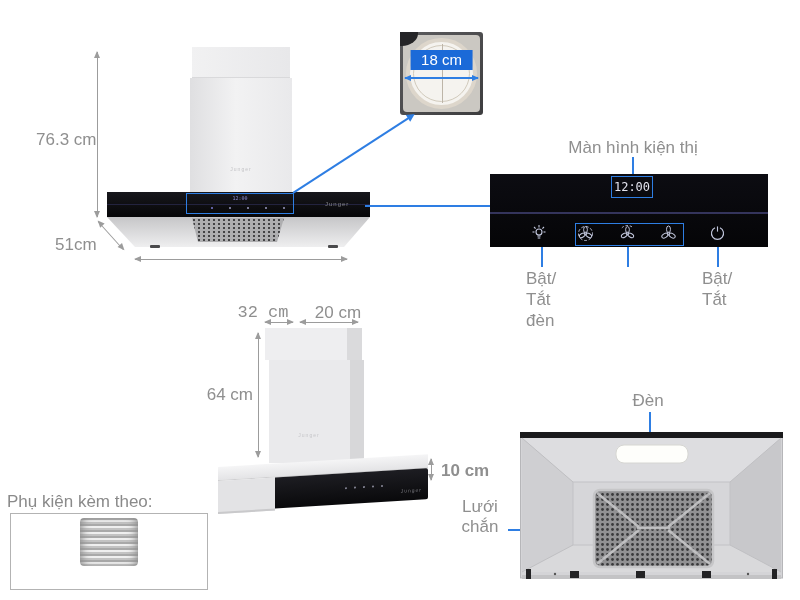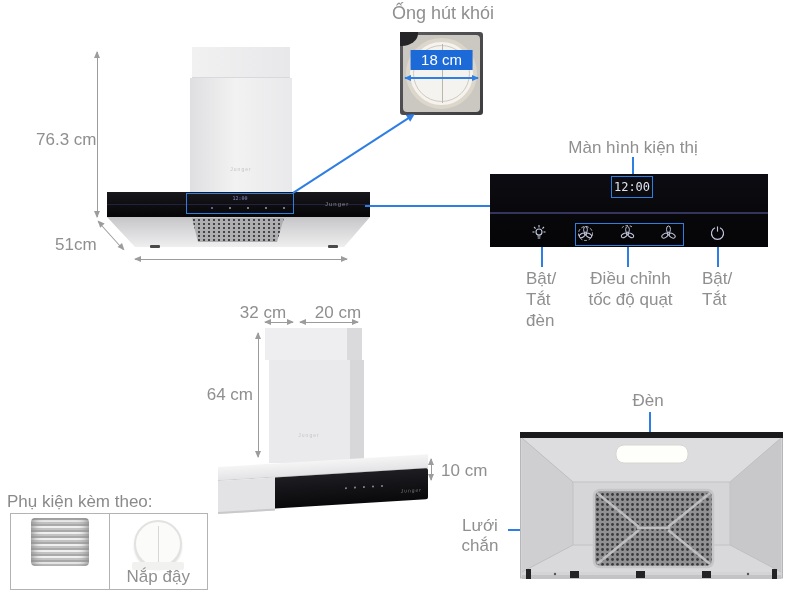--- a/index.html
+++ b/index.html
@@ -73,21 +73,20 @@
   <div class="abs" style="left:107px;top:217px;width:263px;height:31px;background:linear-gradient(to bottom,#c6c6c8,#f0f0f1);clip-path:polygon(0 0,263px 0,237px 30px,28px 30px);">
     <div class="abs" style="left:85px;top:1px;width:92px;height:25px;clip-path:polygon(0 0,92px 0,85px 24px,6px 24px);background-color:#aeaeb0;background-image:radial-gradient(circle at 2px 2px,#434345 1.1px,transparent 1.4px);background-size:5px 4px;"></div>
   </div>
   <div class="abs" style="left:150px;top:245px;width:10px;height:3px;background:#4a4a4c;border-radius:1px;"></div>
   <div class="abs" style="left:328px;top:245px;width:10px;height:3px;background:#4a4a4c;border-radius:1px;"></div>
 
   <div class="arr-h" style="left:98px;top:221px;width:38px;transform:rotate(48deg);transform-origin:left center;"></div>
   <div class="lbl" style="left:55px;top:235px;">51cm</div>
   <div class="arr-h" style="left:135px;top:259px;width:212px;"></div>
 
-  <div class="lbl" style="left:392px;top:3px;font-size:18px;">Ống hút khói</div>
   <div class="abs" style="left:400px;top:32px;width:83px;height:83px;border-radius:3px;background:linear-gradient(135deg,#5c5c5e,#3d3d3f);">
     <div class="abs" style="left:3px;top:3px;right:3px;bottom:3px;border-radius:4px;background:#cbc8c2;"></div>
     <div class="abs" style="left:0;top:0;width:18px;height:14px;background:#252527;border-radius:0 0 90% 0;"></div>
     <div class="abs" style="left:6px;top:6px;width:63px;height:63px;border-radius:50%;background:#f5f3ef;border:4px solid #ddd6cb;">
       <div class="abs" style="left:3px;top:3px;right:3px;bottom:3px;border:1px solid #d1cabc;border-radius:50%;"></div>
       <div class="abs" style="left:50%;top:2px;bottom:2px;width:1px;background:#bdb5a8;"></div>
     </div>
     <div class="arr-h blue" style="left:5px;top:45px;width:73px;border-top-width:2px;"></div>
     <div class="abs" style="left:50%;top:18px;transform:translateX(-50%);background:#1b6ad8;color:#fff;font-size:15px;padding:0 11px;line-height:20px;white-space:nowrap;">18 cm</div>
   </div>
@@ -159,26 +158,24 @@
       </svg>
     </div>
   </div>
 
   <div class="bline" style="left:541px;top:247px;width:1.5px;height:20px;"></div>
   <div class="bline" style="left:627px;top:247px;width:1.5px;height:20px;"></div>
   <div class="bline" style="left:717px;top:247px;width:1.5px;height:20px;"></div>
   <div class="lbl preline" style="left:526px;top:268px;line-height:21px;">Bật/
 Tắt
 đèn</div>
-  <div class="lbl preline center" style="left:573px;top:268px;width:115px;line-height:21px;">Điều chỉnh
-tốc độ quạt</div>
   <div class="lbl preline" style="left:702px;top:268px;line-height:21px;">Bật/
 Tắt</div>
 
-  <div class="lbl center" style="left:237px;top:303px;width:52px;">32 cm</div>
+  <div class="lbl center" style="left:237px;top:303px;width:52px;font-family:Liberation Mono, monospace;">32 cm</div>
   <div class="lbl center" style="left:312px;top:303px;width:52px;">20 cm</div>
   <div class="arr-h" style="left:265px;top:322px;width:28px;"></div>
   <div class="arr-h" style="left:300px;top:322px;width:58px;"></div>
 
   <div class="abs" style="left:265px;top:328px;width:97px;height:32px;background:linear-gradient(to right,#eeeef0 0 85%,#dadadc 85%);"></div>
   <div class="abs" style="left:269px;top:360px;width:95px;height:103px;background:linear-gradient(to right,#eaeaec 0 85%,#d7d7d9 85%);">
     <div class="abs" style="left:0;width:80px;top:72px;text-align:center;font-size:5px;color:#c6c6c9;letter-spacing:1px;">Junger</div>
   </div>
 
   <div class="arr-v" style="left:258px;top:333px;height:124px;"></div>
@@ -193,36 +190,32 @@
         <span class="abs" style="left:9px;width:2px;height:2px;border-radius:50%;background:#8a8a9a;"></span>
         <span class="abs" style="left:18px;width:2px;height:2px;border-radius:50%;background:#8a8a9a;"></span>
         <span class="abs" style="left:27px;width:2px;height:2px;border-radius:50%;background:#8a8a9a;"></span>
         <span class="abs" style="left:36px;width:2px;height:2px;border-radius:50%;background:#8a8a9a;"></span>
       </div>
       <div class="abs" style="right:6px;top:18px;font-size:5px;color:#74747a;letter-spacing:1px;">Junger</div>
     </div>
   </div>
 
   <div class="arr-v" style="left:431px;top:459px;height:21px;"></div>
-  <div class="lbl" style="left:441px;top:461px;">10 cm</div>
+  <div class="lbl" style="left:441px;top:461px;font-weight:bold;">10 cm</div>
 
   <div class="lbl" style="left:7px;top:492px;color:#8a8a8a;">Phụ kiện kèm theo:</div>
   <div class="acc-box">
     <div class="acc-cell">
       <div class="duct-img"></div>
     </div>
-    <div class="acc-cell">
-      <div class="cap-img"></div>
-      <div class="acc-lbl">Nắp đậy</div>
-    </div>
   </div>
 
   <div class="lbl center" style="left:622px;top:391px;width:52px;">Đèn</div>
   <div class="bline" style="left:649px;top:412px;width:1.5px;height:44px;"></div>
-  <div class="lbl preline center" style="left:452px;top:516px;width:56px;">Lưới
+  <div class="lbl preline center" style="left:452px;top:497px;width:56px;">Lưới
 chắn</div>
   <div class="bline" style="left:508px;top:529px;width:124px;height:1.5px;"></div>
 
   <div class="abs" style="left:520px;top:432px;">
     <svg width="263" height="151" viewBox="0 0 263 151">
       <defs>
         <pattern id="mdots" width="5" height="5" patternUnits="userSpaceOnUse">
           <rect width="5" height="5" fill="#919193"></rect>
           <circle cx="2.5" cy="2.5" r="1.4" fill="#39393b"></circle>
         </pattern>

